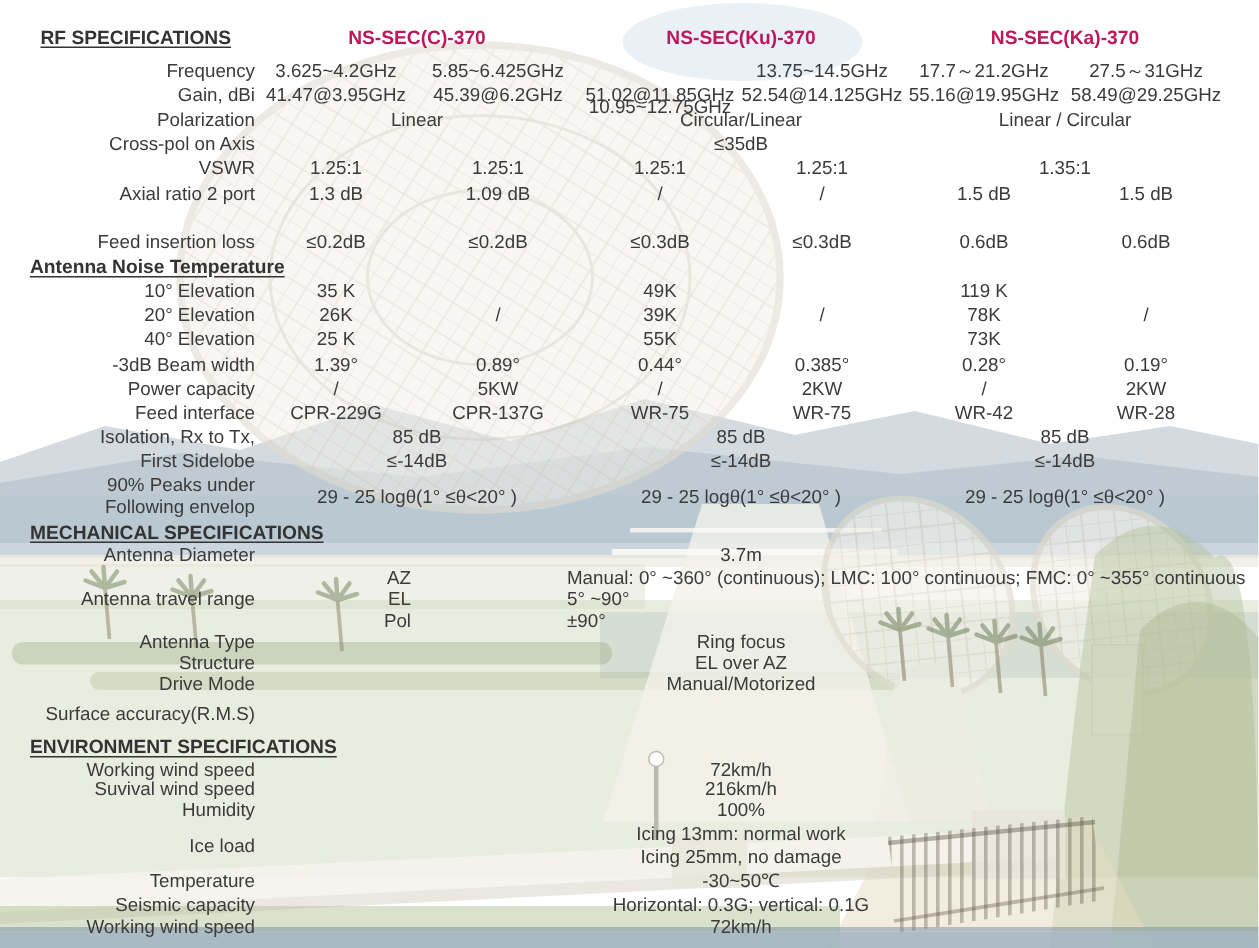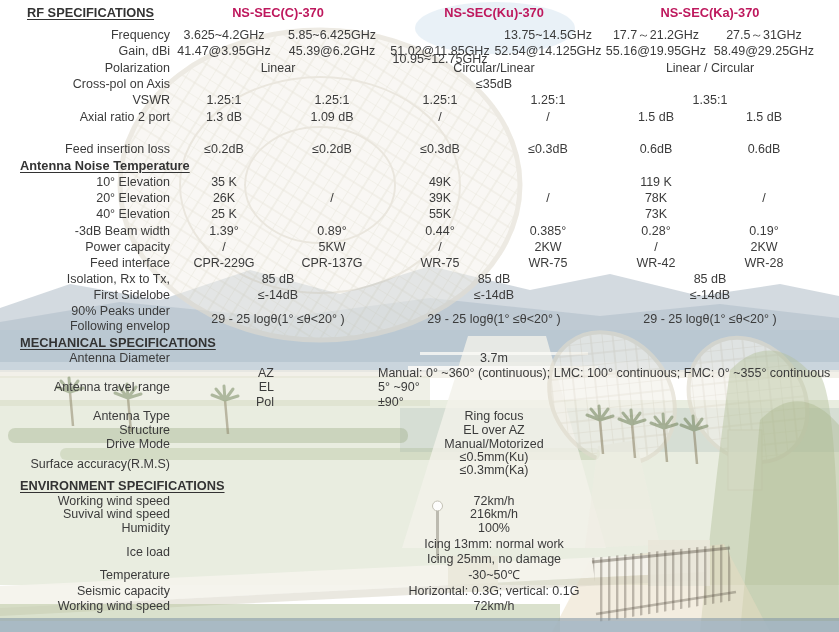--- a/index.html
+++ b/index.html
@@ -2,21 +2,21 @@
 <html><head>
 <meta charset="utf-8">
 <style>
   html,body{margin:0;padding:0;}
   body{
     width:839px;height:632px;overflow:hidden;position:relative;background:#ffffff;
     font-family:"Liberation Sans",sans-serif;
   }
   #photo{position:absolute;left:0;top:0;width:839px;height:632px;}
   #sheet{
-    position:absolute;left:0;top:0;width:839px;padding-top:4px;
+    position:absolute;left:0;top:0;width:839px;padding-top:16px;
     color:#3b3b3b;font-size:12.5px;
   }
   .r{display:flex;align-items:center;height:16.3px;white-space:nowrap;}
   .gap{width:839px;}
   .g2{height:2px}.g3{height:3px}.g6{height:6px}
   .h17{height:17px}.h16{height:16px}.h15{height:15px}.h155{height:15.5px}
   .h145{height:14.5px}.h14{height:14px}.h135{height:13.5px}
   .h32{height:32px}.h30{height:30px}.h26{height:26px}
   .lab{width:170px;flex:none;text-align:right;line-height:14px;}
   .lab div{line-height:15px;}
@@ -298,24 +298,20 @@
     <div class="r h14">
       <div class="lab">Structure</div>
       <div class="c" style="width: 648px;">EL over AZ</div>
     </div>
     <div class="r h14">
       <div class="lab">Drive Mode</div>
       <div class="c" style="width: 648px;">Manual/Motorized</div>
     </div>
     <div class="r h26">
       <div class="lab">Surface accuracy(R.M.S)</div>
-      <div class="c" style="width: 648px;">
-        <div>≤0.5mm(Ku)</div>
-        <div>≤0.3mm(Ka)</div>
-      </div>
     </div>
     <div class="gap g2"></div>
     <div class="r h15">
       <div class="lab sec">ENVIRONMENT SPECIFICATIONS</div>
     </div>
     <div class="r h135">
       <div class="lab">Working wind speed</div>
       <div class="c" style="width: 648px;">72km/h</div>
     </div>
     <div class="r h135">

